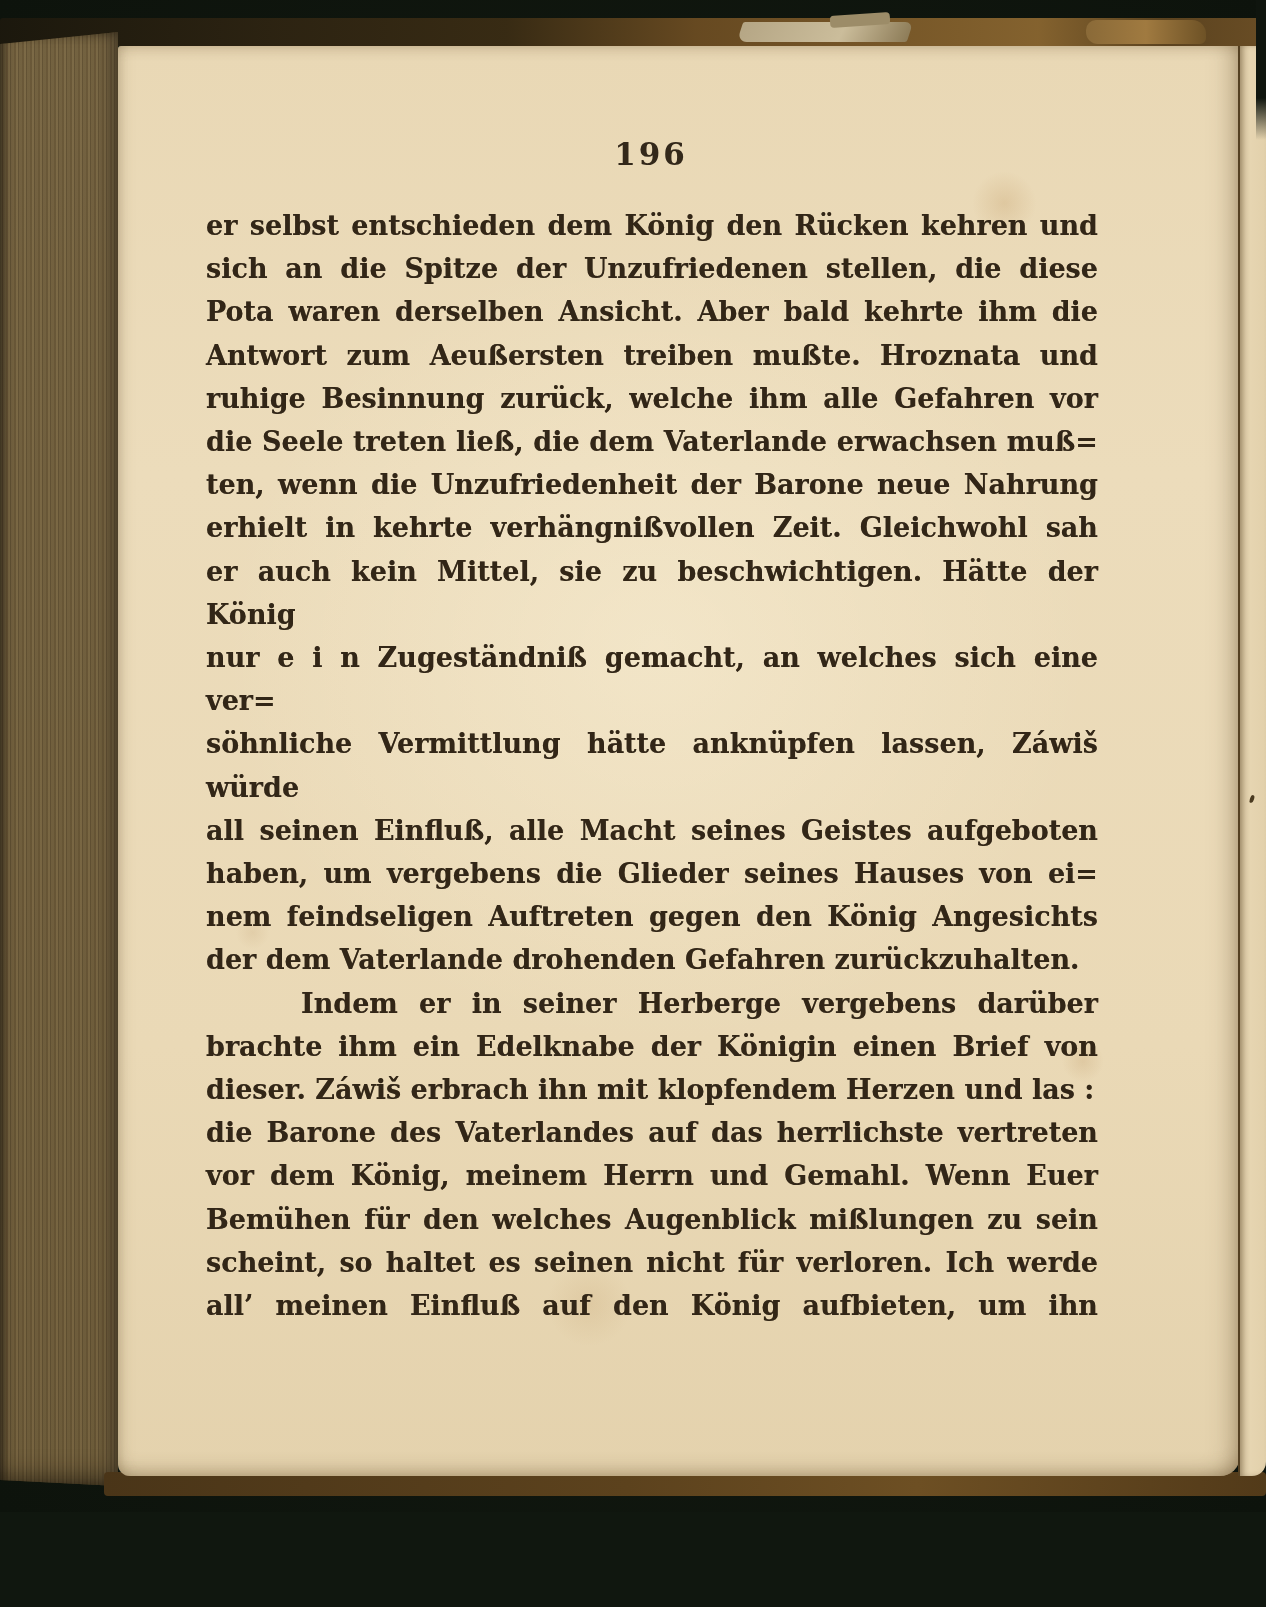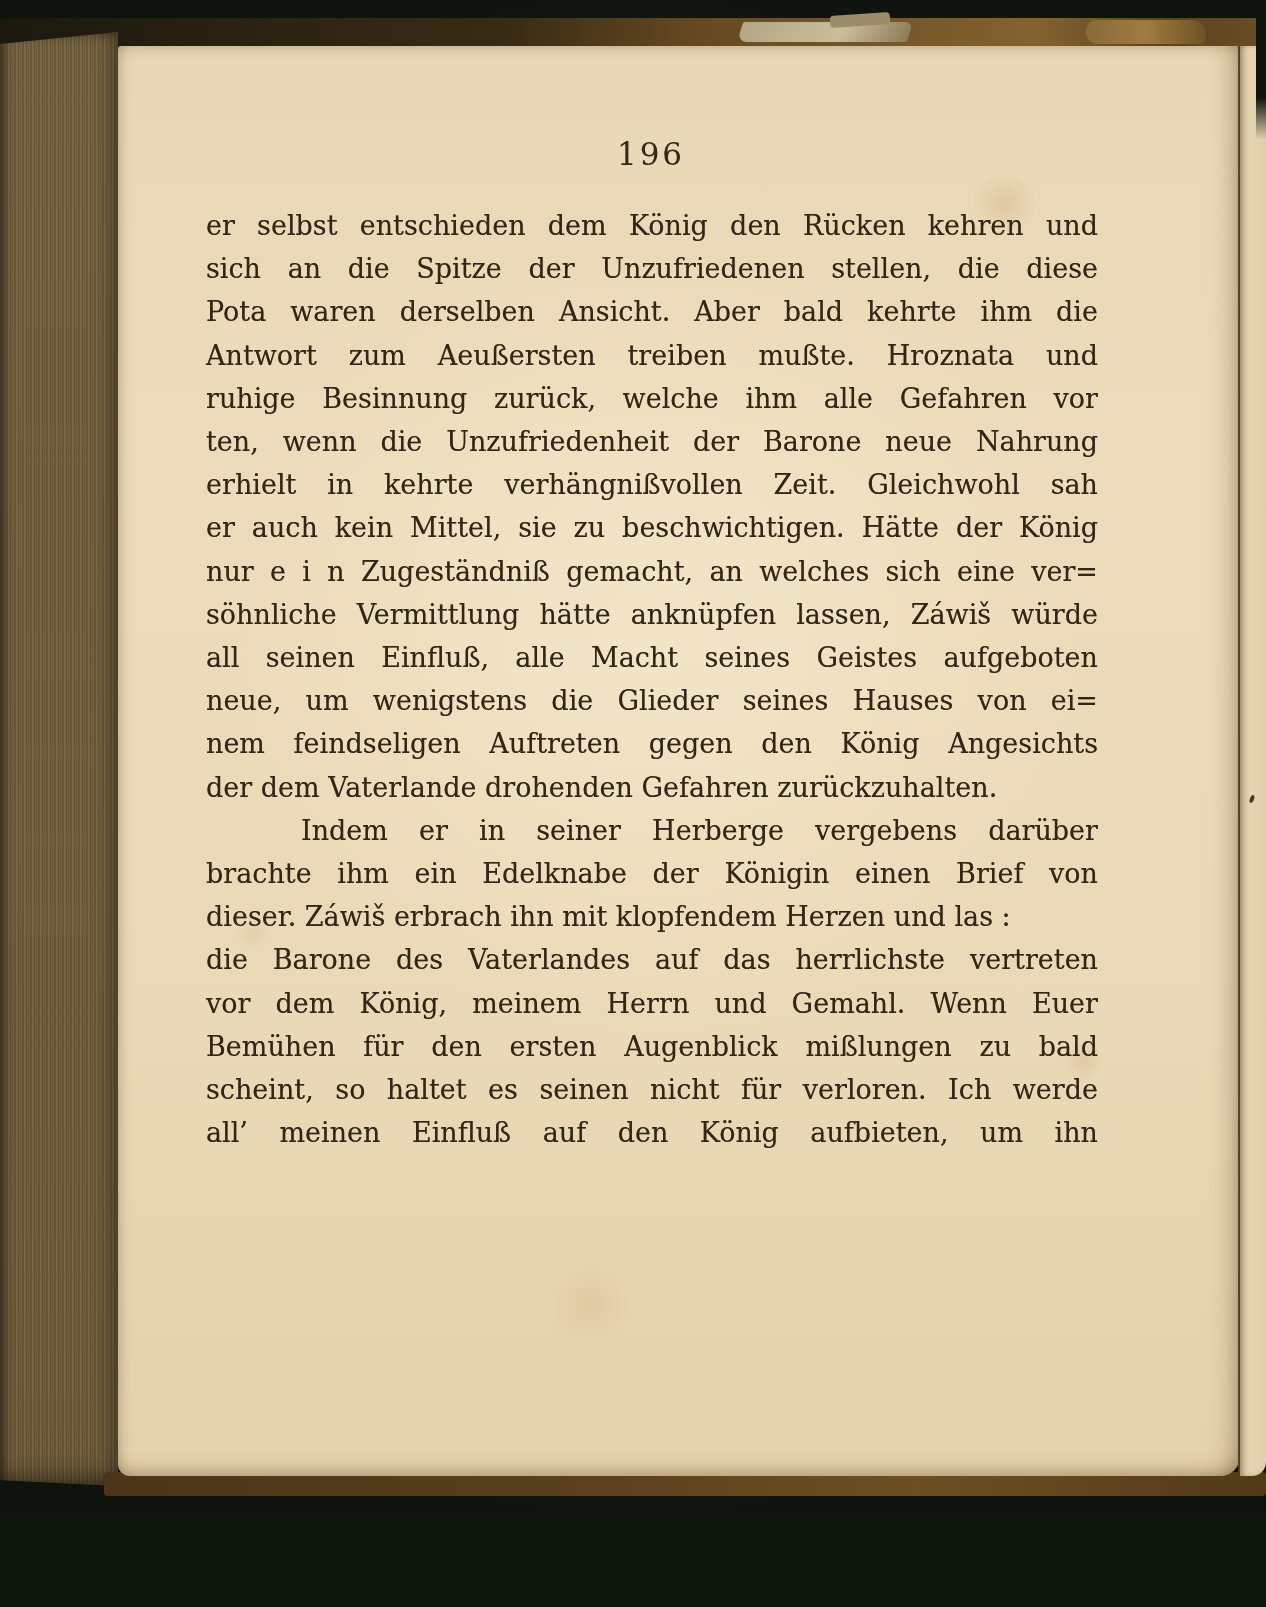--- a/index.html
+++ b/index.html
@@ -7,20 +7,21 @@
     width: 1266px; height: 1607px;
     overflow: hidden;
     font-family: "DejaVu Serif", serif;
     background: #10170f;
   }
   .photo {
     position: relative;
     width: 1266px; height: 1512px;
     background:
       radial-gradient(ellipse at 50% 50%, #141b12 0%, #0d130c 100%);
+    font-weight: bold;
   }
 
   
   .leather-band {
     position: absolute;
     left: 0; top: 18px; right: 0; height: 28px;
     background: linear-gradient(90deg,
       #1c180d 0%, #2e2412 22%, #3a2c14 40%,
       #6b4c22 55%, #7c5a29 70%, #8a6630 82%,
       #5f4520 92%, #6e5026 100%);
@@ -158,35 +159,36 @@
   <div class="bottom-leather"></div>
 
   <div class="page">
     <div class="page-number">196</div>
     <div class="text-block">
         <div class="line">er selbst entschieden dem König den Rücken kehren und</div>
         <div class="line">sich an die Spitze der Unzufriedenen stellen, die diese</div>
         <div class="line">Pota waren derselben Ansicht. Aber bald kehrte ihm die</div>
         <div class="line">Antwort zum Aeußersten treiben mußte. Hroznata und</div>
         <div class="line">ruhige Besinnung zurück, welche ihm alle Gefahren vor</div>
+        <div class="line">die Seele treten ließ, die dem Vaterlande erwachsen muß=</div>
         <div class="line">ten, wenn die Unzufriedenheit der Barone neue Nahrung</div>
         <div class="line">erhielt in kehrte verhängnißvollen Zeit. Gleichwohl sah</div>
         <div class="line">er auch kein Mittel, sie zu beschwichtigen. Hätte der König</div>
         <div class="line">nur e i n Zugeständniß gemacht, an welches sich eine ver=</div>
         <div class="line">söhnliche Vermittlung hätte anknüpfen lassen, Záwiš würde</div>
         <div class="line">all seinen Einfluß, alle Macht seines Geistes aufgeboten</div>
-        <div class="line">neue, um wenigstens die Glieder seines Hauses von ei=</div>
+        <div class="line">haben, um vergebens die Glieder seines Hauses von ei=</div>
         <div class="line">nem feindseligen Auftreten gegen den König Angesichts</div>
         <div class="line end">der dem Vaterlande drohenden Gefahren zurückzuhalten.</div>
         <div class="line indent">Indem er in seiner Herberge vergebens darüber</div>
         <div class="line">brachte ihm ein Edelknabe der Königin einen Brief von</div>
         <div class="line end">dieser. Záwiš erbrach ihn mit klopfendem Herzen und las :</div>
         <div class="line">die Barone des Vaterlandes auf das herrlichste vertreten</div>
         <div class="line">vor dem König, meinem Herrn und Gemahl. Wenn Euer</div>
-        <div class="line">Bemühen für den ersten Augenblick mißlungen zu bald</div>
+        <div class="line">Bemühen für den welches Augenblick mißlungen zu sein</div>
         <div class="line">scheint, so haltet es seinen nicht für verloren. Ich werde</div>
         <div class="line">all’ meinen Einfluß auf den König aufbieten, um ihn</div>
       </div>
   </div>
 
   <div class="right-page-edge"></div>
   <div class="right-edge-top-notch"></div>
   <div class="speck"></div>
 
 </div>

